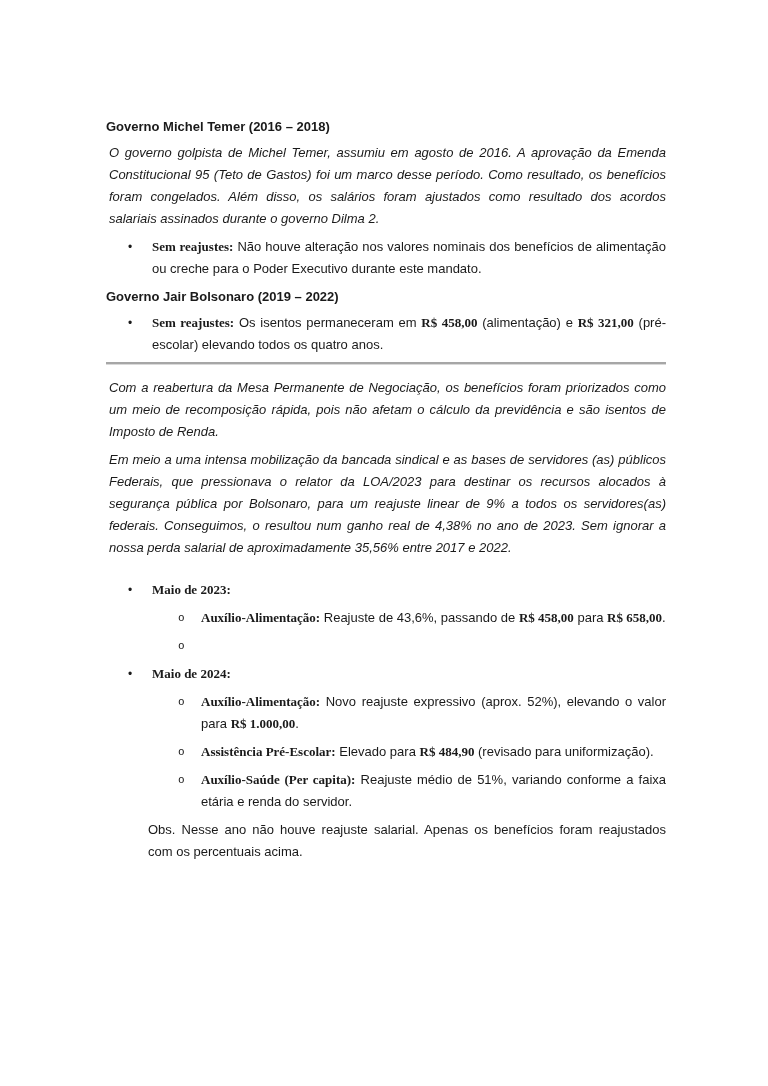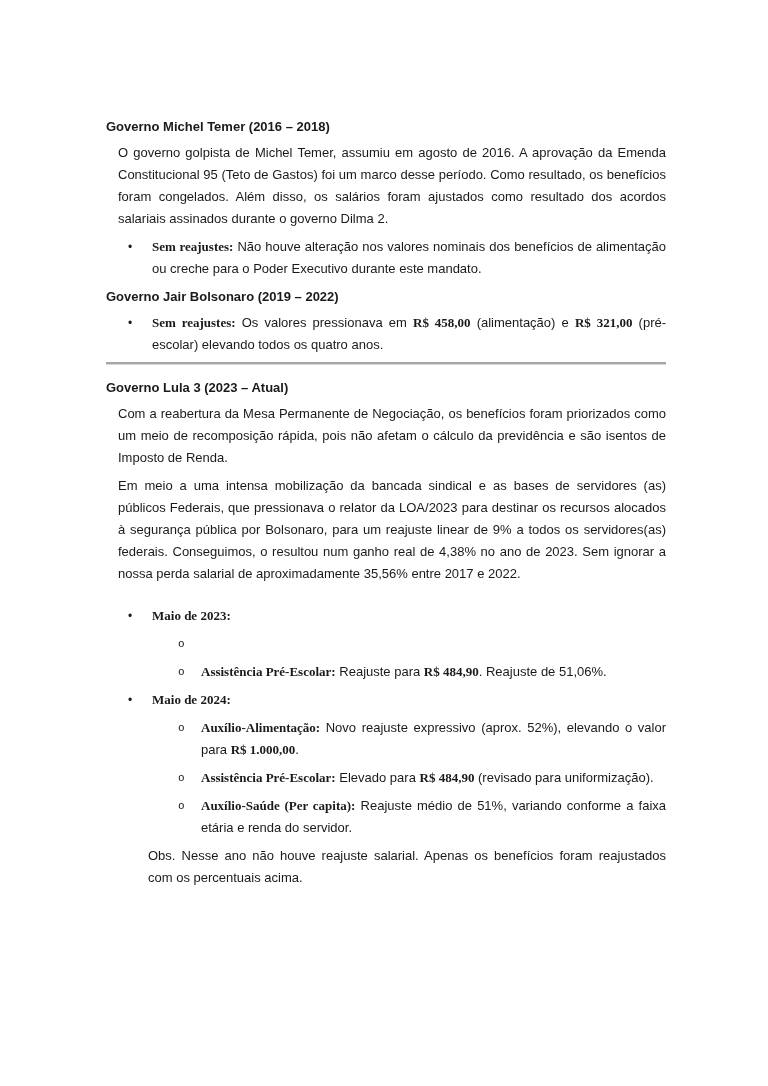--- a/index.html
+++ b/index.html
@@ -23,22 +23,23 @@
     font-size: 13px;
     line-height: 22px;
   }
   .heading {
     font-size: 13px;
     font-weight: 700;
     margin: 0 0 4px 0;
     text-align: left;
   }
   .para {
-    margin: 0 0 6px 12px;
+    margin: 0 0 6px 3px;
     text-align: justify;
+    font-style: italic;
   }
   .li {
     display: flex;
     margin: 0 0 6px 0;
   }
   .li .t {
     flex: 1 1 auto;
     margin: 0;
     text-align: justify;
   }
@@ -75,43 +76,42 @@
     <div class="li lvl1">
       <span class="marker">•</span>
       <p class="t"><b>Sem reajustes:</b><span> Não houve alteração nos valores nominais dos benefícios de alimentação ou creche para o Poder Executivo durante este mandato.</span></p>
     </div>
 
     <h3 class="heading">Governo Jair Bolsonaro (2019 – 2022)</h3>
 
 
     <div class="li lvl1">
       <span class="marker">•</span>
-      <p class="t"><b>Sem reajustes:</b><span> Os valores pressionava em </span><b>R$ 458,00</b><span> (alimentação) e </span><b>R$ 321,00</b><span> (pré-escolar) elevando todos os quatro anos.</span></p>
+      <p class="t"><b>Sem reajustes:</b><span> Os isentos permaneceram em </span><b>R$ 458,00</b><span> (alimentação) e </span><b>R$ 321,00</b><span> (pré-escolar) elevando todos os quatro anos.</span></p>
     </div>
 
     <div class="divider"></div>
 
-    <h3 class="heading">Governo Lula 3 (2023 – Atual)</h3>
 
     <p class="para">Com a reabertura da Mesa Permanente de Negociação, os benefícios foram priorizados como um meio de recomposição rápida, pois não afetam o cálculo da previdência e são isentos de Imposto de Renda.</p>
 
     <p class="para">Em meio a uma intensa mobilização da bancada sindical e as bases de servidores (as) públicos Federais, que pressionava o relator da LOA/2023 para destinar os recursos alocados à segurança pública por Bolsonaro, para um reajuste linear de 9% a todos os servidores(as) federais. Conseguimos, o resultou num ganho real de 4,38% no ano de 2023. Sem ignorar a nossa perda salarial de aproximadamente 35,56% entre 2017 e 2022.</p>
 
     <div class="li lvl1 mt-extra">
       <span class="marker">•</span>
       <p class="t"><b>Maio de 2023:</b></p>
     </div>
 
     <div class="li lvl2">
       <span class="marker">o</span>
+      <p class="t"><b>Auxílio-Alimentação:</b><span> Reajuste de 43,6%, passando de </span><b>R$ 458,00</b><span> para </span><b>R$ 658,00</b><span>.</span></p>
     </div>
 
     <div class="li lvl2">
       <span class="marker">o</span>
-      <p class="t"><b>Assistência Pré-Escolar:</b><span> Reajuste para </span><b>R$ 484,90</b><span>. Reajuste de 51,06%.</span></p>
     </div>
 
     <div class="li lvl1">
       <span class="marker">•</span>
       <p class="t"><b>Maio de 2024:</b></p>
     </div>
 
     <div class="li lvl2">
       <span class="marker">o</span>
       <p class="t"><b>Auxílio-Alimentação:</b><span> Novo reajuste expressivo (aprox. 52%), elevando o valor para </span><b>R$ 1.000,00</b><span>.</span></p>

